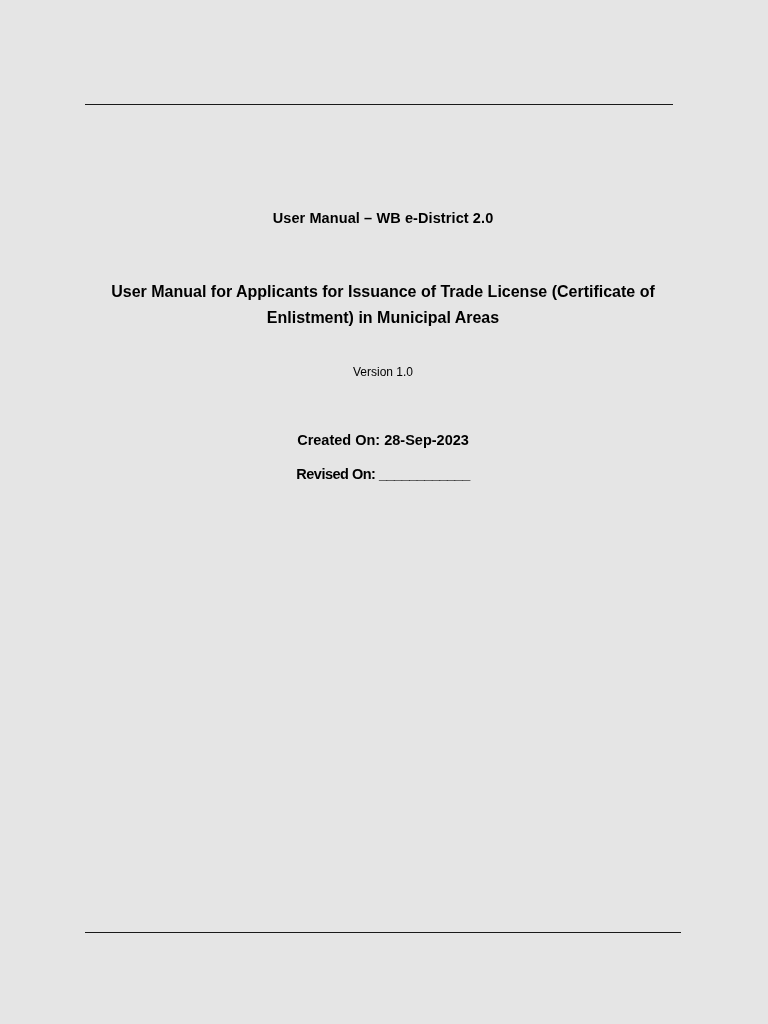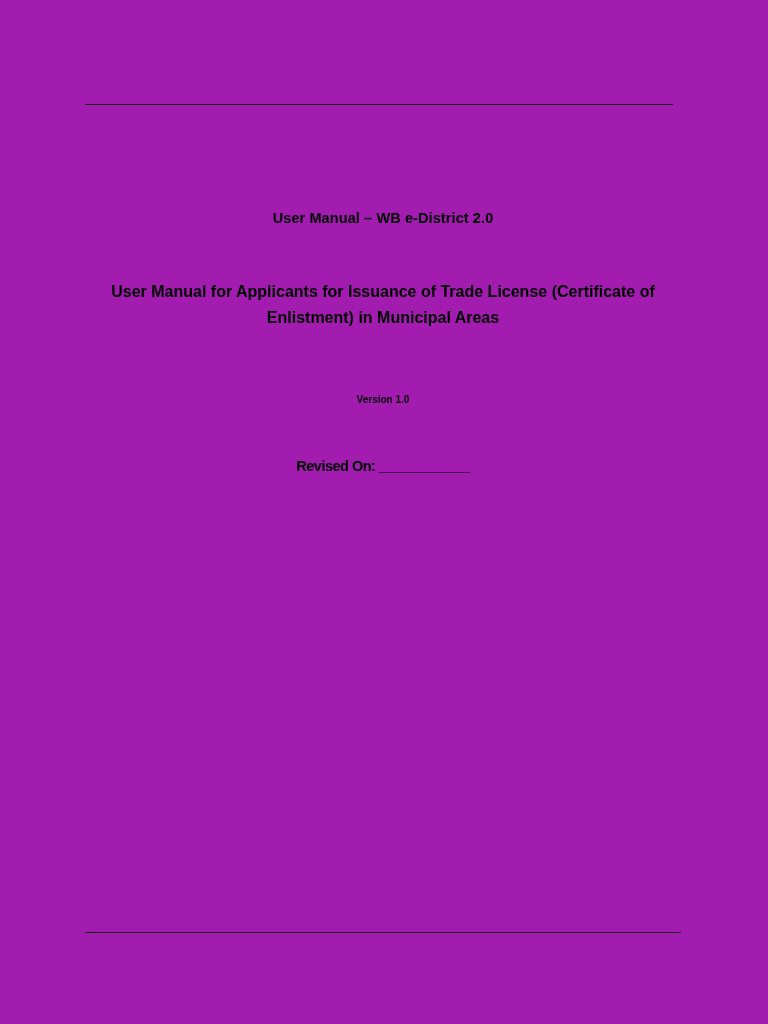--- a/index.html
+++ b/index.html
@@ -15,21 +15,21 @@
     position: relative;
     overflow: hidden;
   }
 
   .page {
     position: absolute;
     top: 0;
     left: 0;
     width: 768px;
     height: 1024px;
-    background: #a21caf;
+    background: #e5e5e5;
   }
 
   
   .header-rule {
     position: absolute;
     left: 85px;
     top: 104px;
     width: 588px;
     height: 0;
     border-top: 1.4px solid #1a1a1a;
@@ -64,24 +64,24 @@
   .doc-subtitle {
     margin-top: 49px;
     text-align: center;
     font-size: 16px;
     font-weight: bold;
     line-height: 1.62;
     padding: 0 12px;
   }
 
   .doc-version {
-    margin-top: 63px;
+    margin-top: 34px;
     text-align: center;
-    font-size: 10px;
-    font-weight: bold;
+    font-size: 12px;
+    font-weight: normal;
   }
 
   .dates {
     margin-top: 44px;
     text-align: center;
   }
 
   .date-line {
     font-size: 14.5px;
     font-weight: bold;
@@ -101,20 +101,21 @@
 
   <div class="content">
 
     <div class="doc-title">User Manual – WB e-District 2.0</div>
 
     <div class="doc-subtitle">User Manual for Applicants for Issuance of Trade License (Certificate of Enlistment) in Municipal Areas</div>
 
     <div class="doc-version">Version 1.0</div>
 
     <div class="dates">
+      <div class="date-line">Created On: 28-Sep-2023</div>
       <div class="date-line blank-fill">Revised On: ____________</div>
     </div>
 
   </div>
 
   <div class="footer-rule"></div>
 
 </div>
 
 </body></html>

